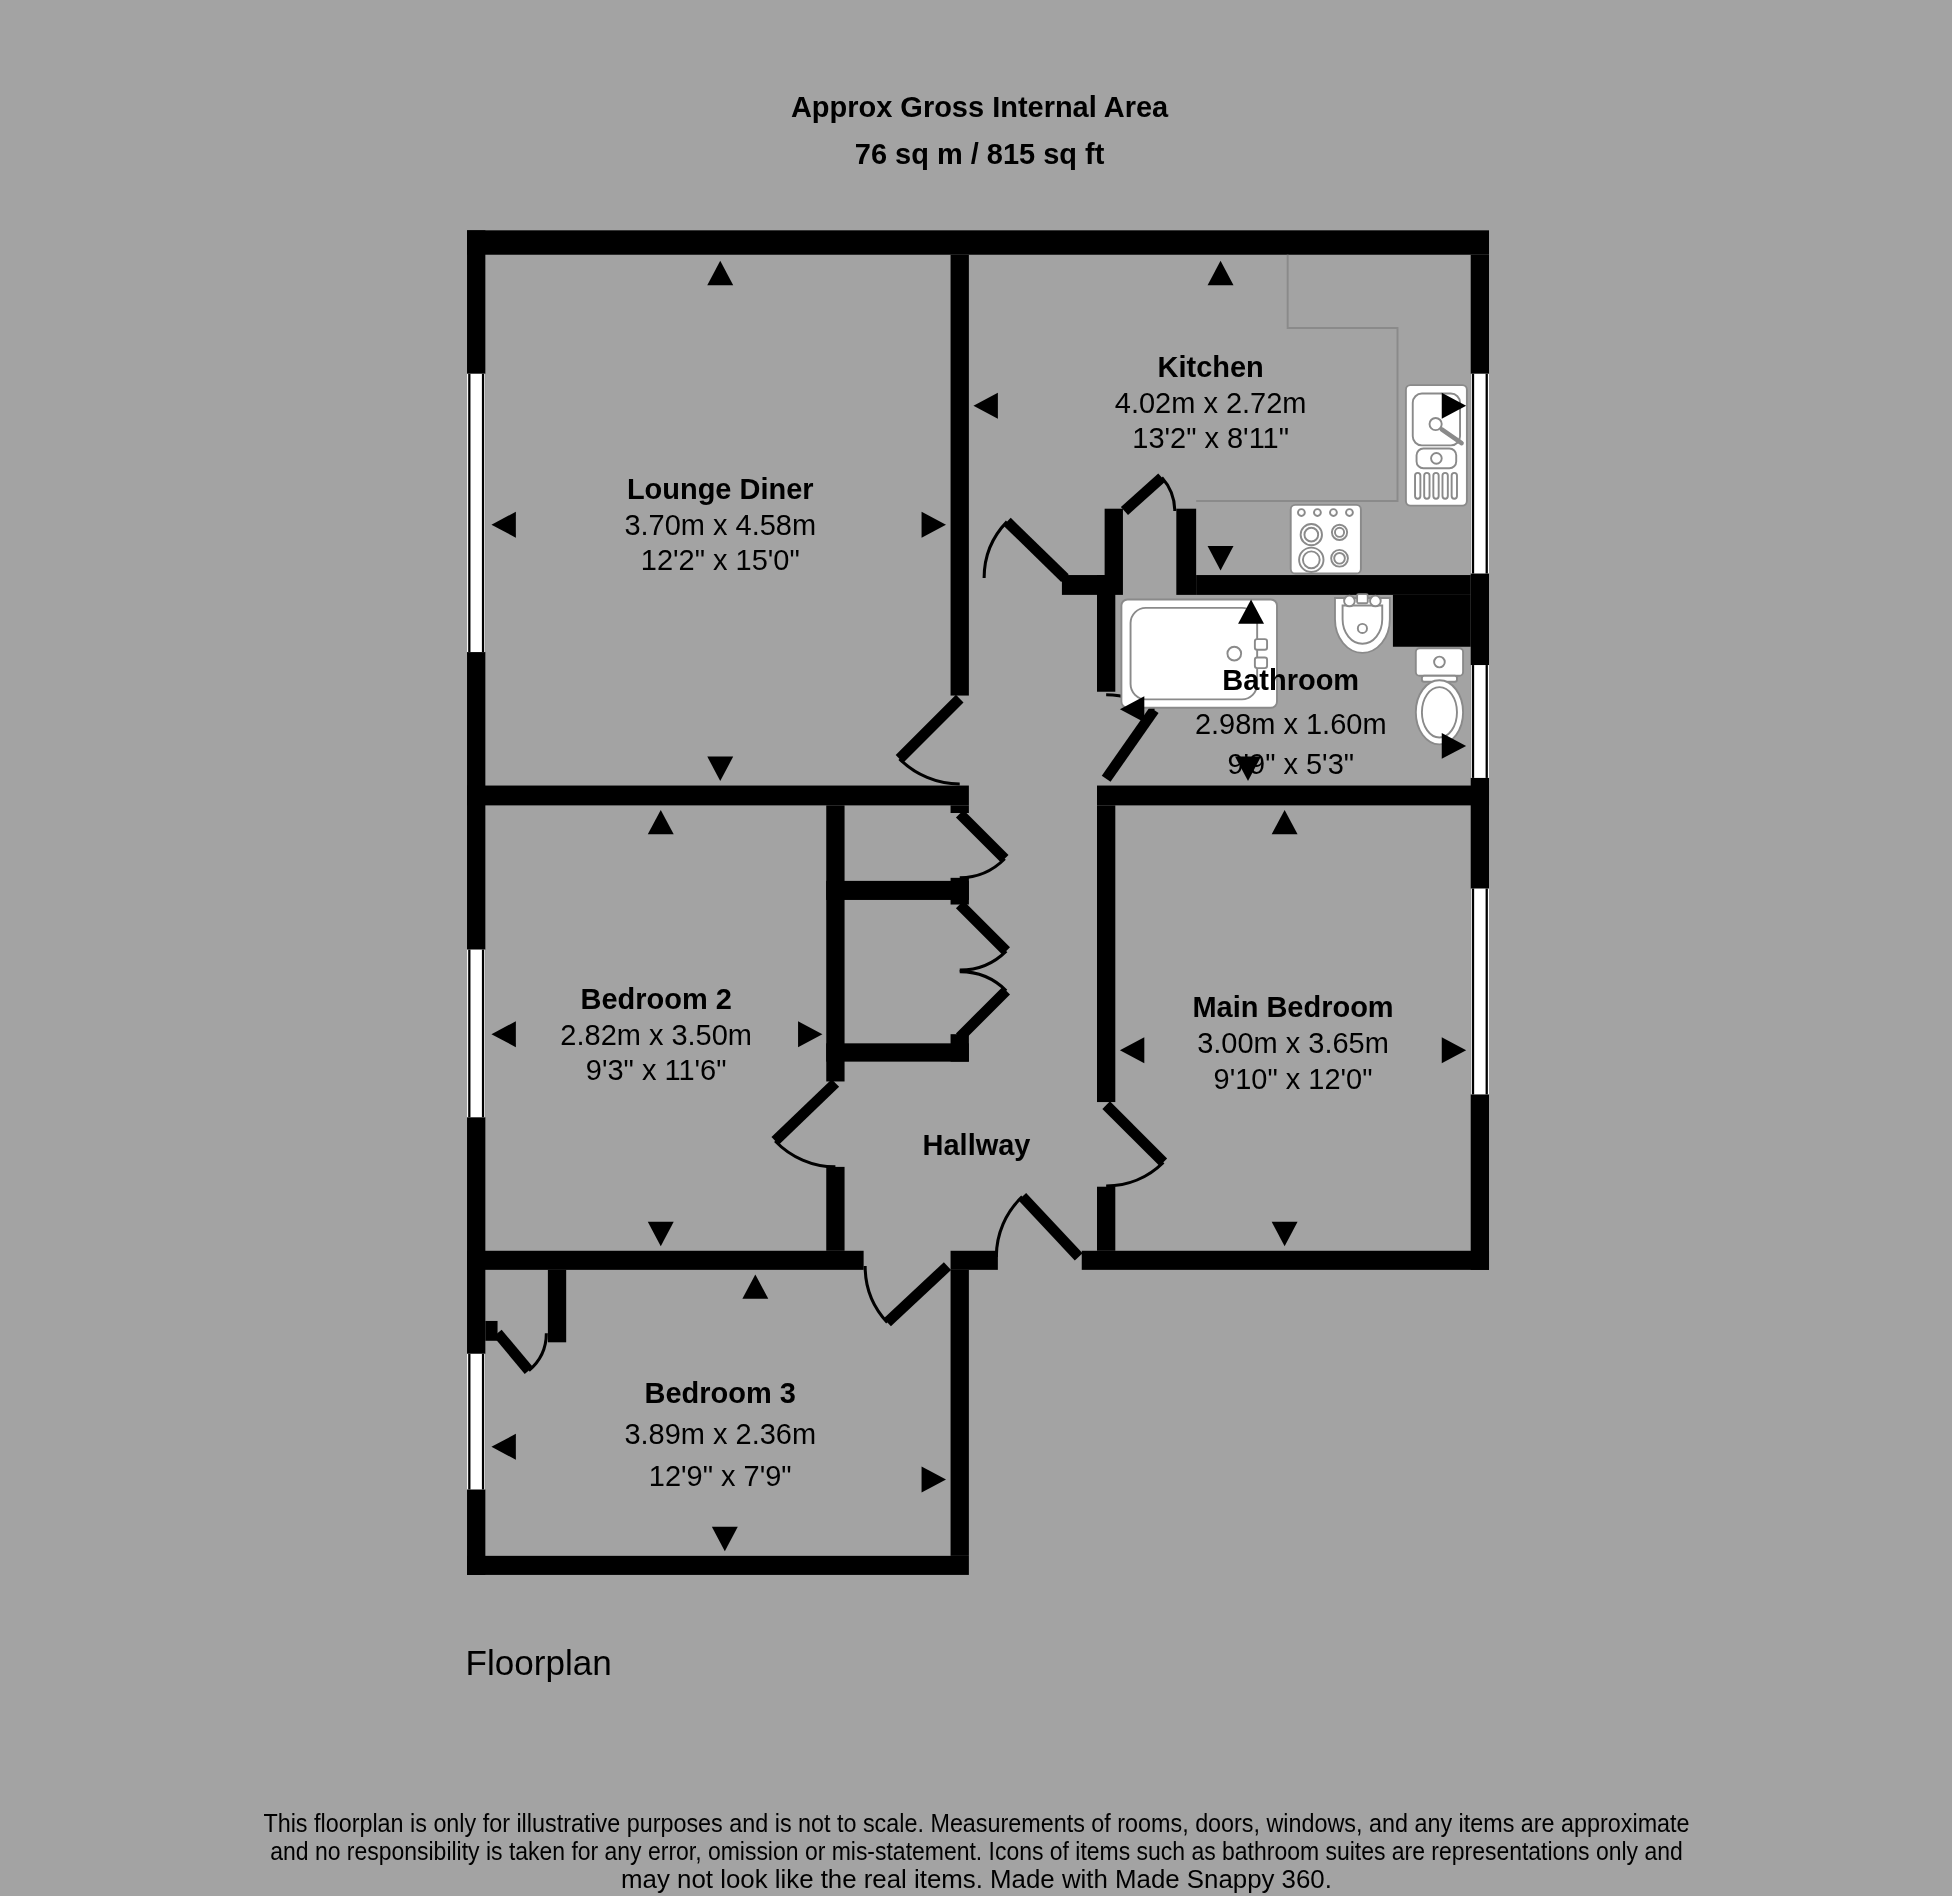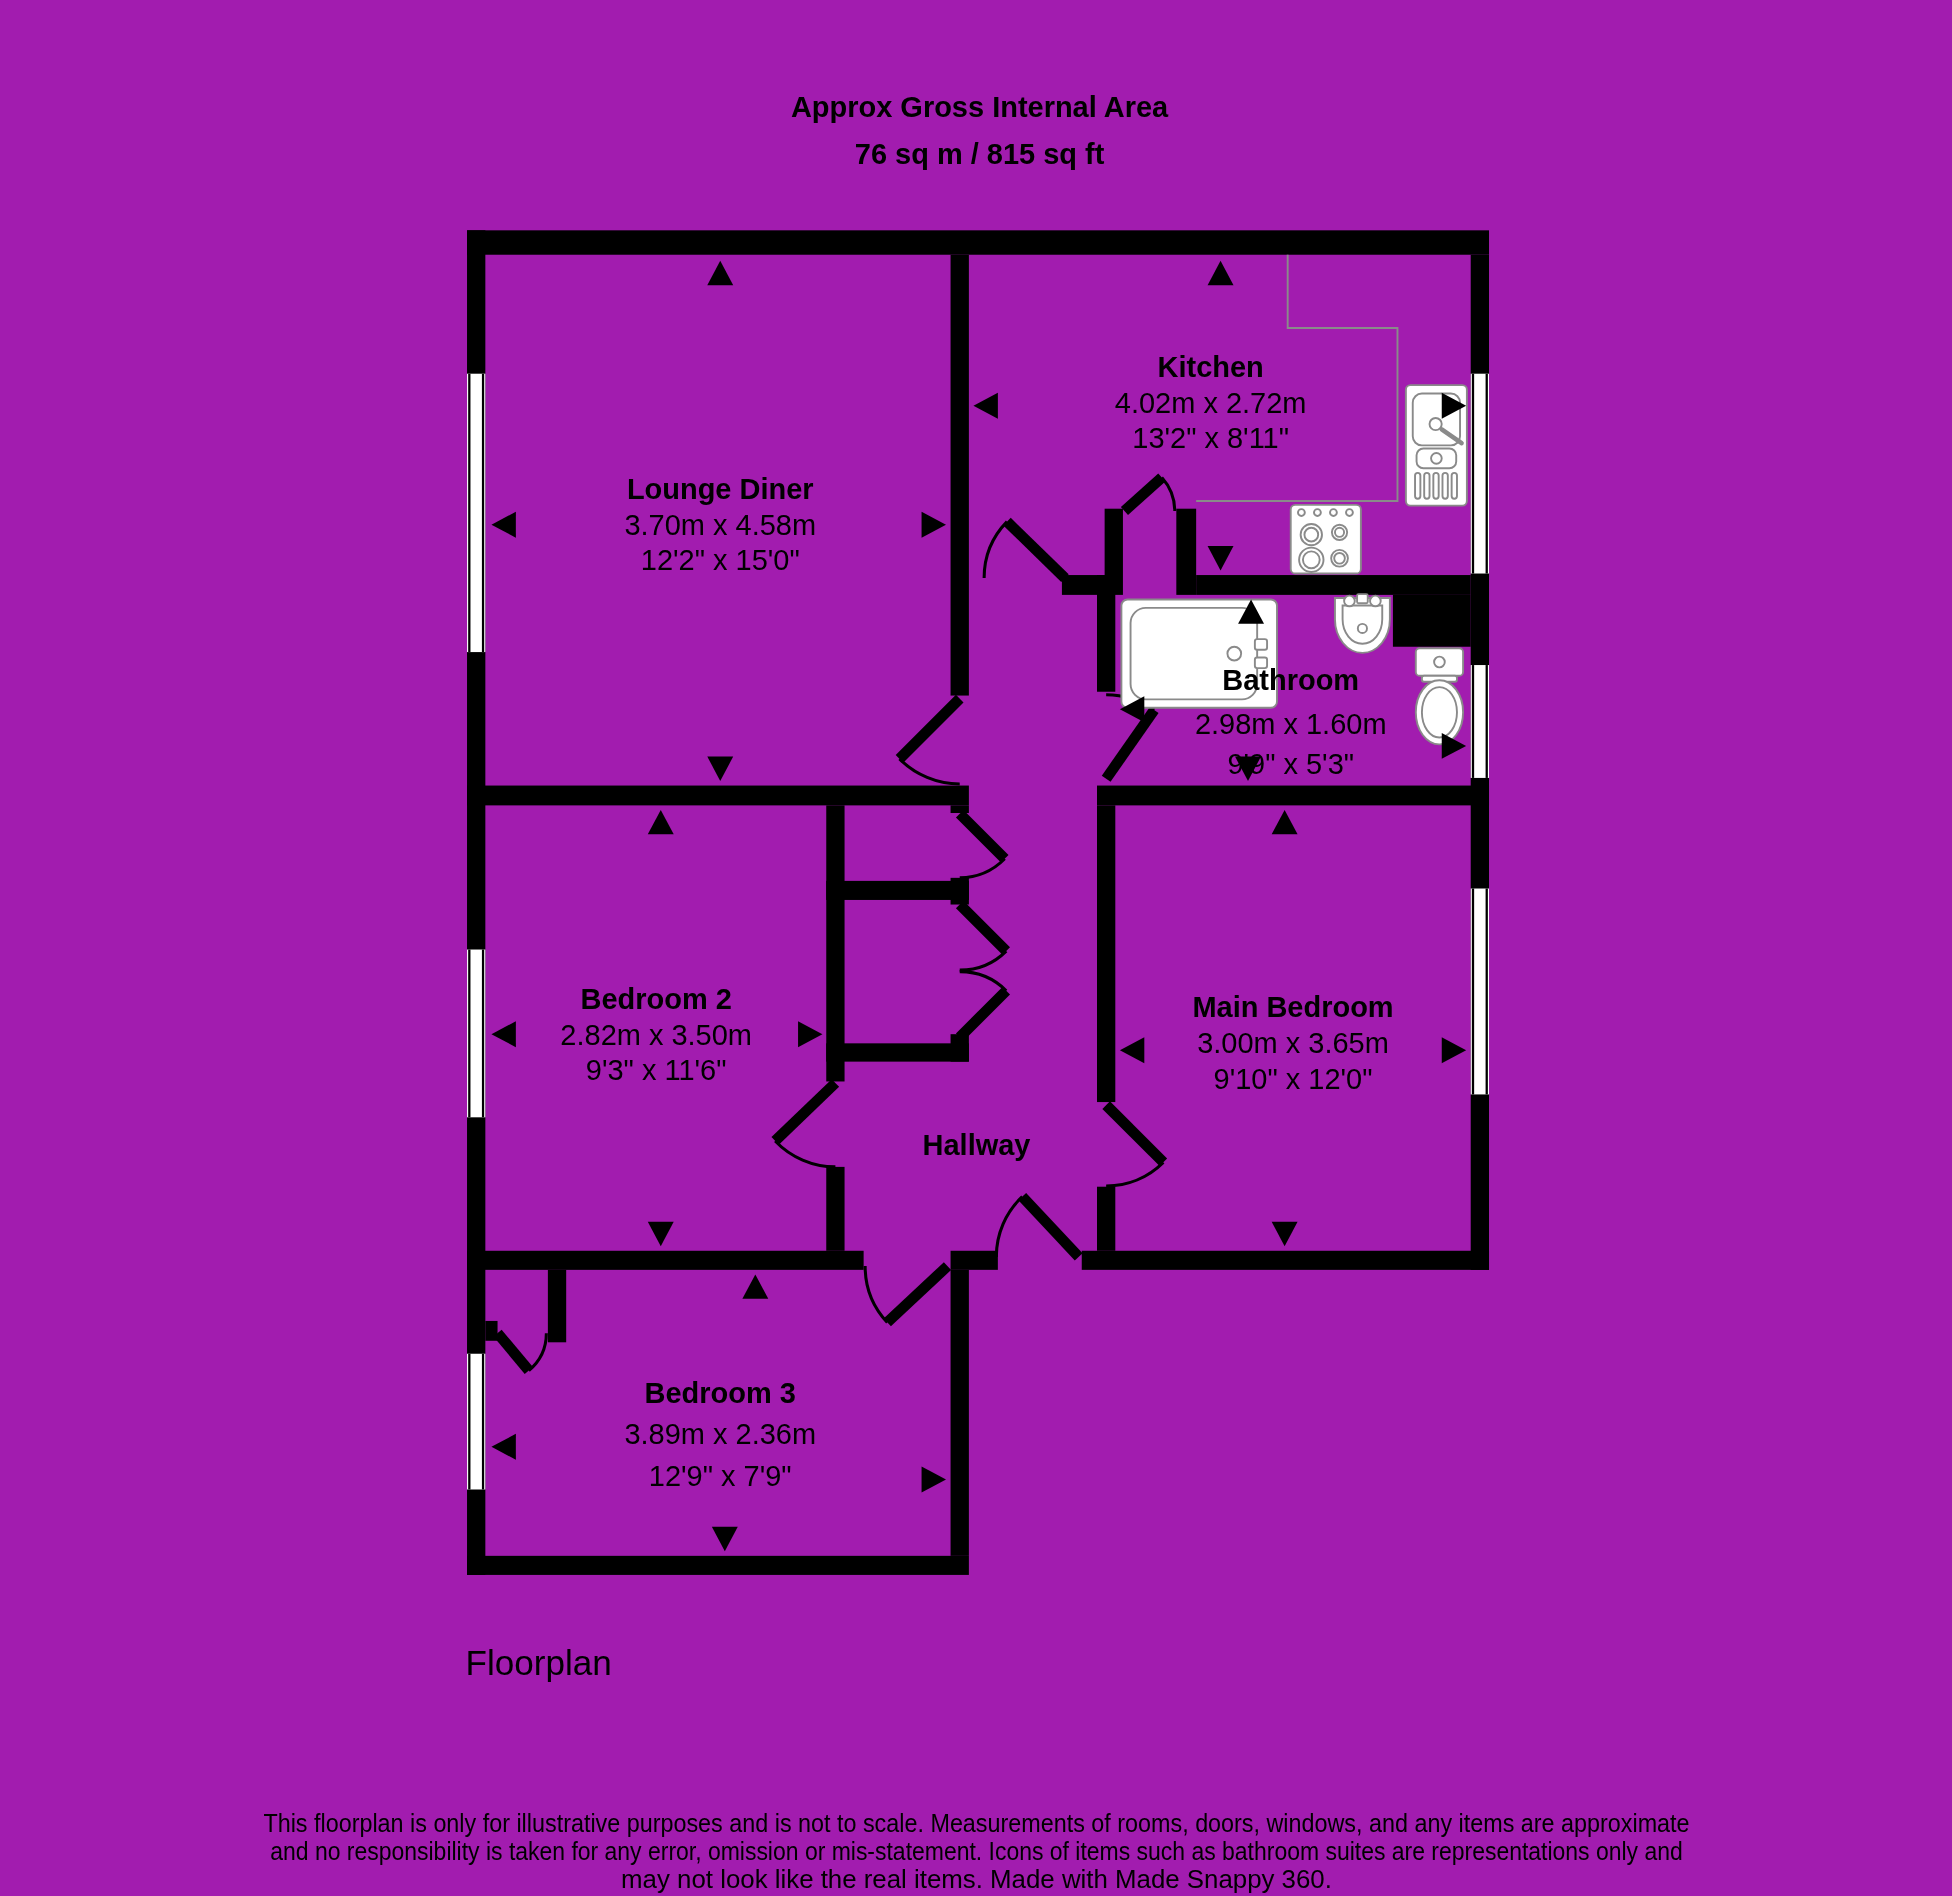--- a/index.html
+++ b/index.html
@@ -1,16 +1,16 @@
 <!DOCTYPE html>
 <html style="font-size:12.2px"><head>
 <meta charset="utf-8">
 <style>
   html,body{margin:0;padding:0;background:#ffffff;}
-  .page{position:relative;width:1953px;height:1896px;background:#a21caf;overflow:hidden;
+  .page{position:relative;width:1953px;height:1896px;background:#a3a3a3;overflow:hidden;
         font-family:"Liberation Sans", sans-serif;}
   svg text{fill:#000000;}
   .room-name{font-size:38px;font-weight:bold;}
   .room-dim{font-size:38px;font-weight:normal;}
   .plan-title{font-size:38px;font-weight:bold;}
   .plan-caption{font-size:46px;font-weight:normal;}
   .disclaimer{font-size:34px;font-weight:normal;}
   .wall{fill:#000000;stroke:none;}
   .win-line{stroke:#000000;stroke-width:3;}
   .door-leaf{stroke:#000000;stroke-width:14;fill:none;}

